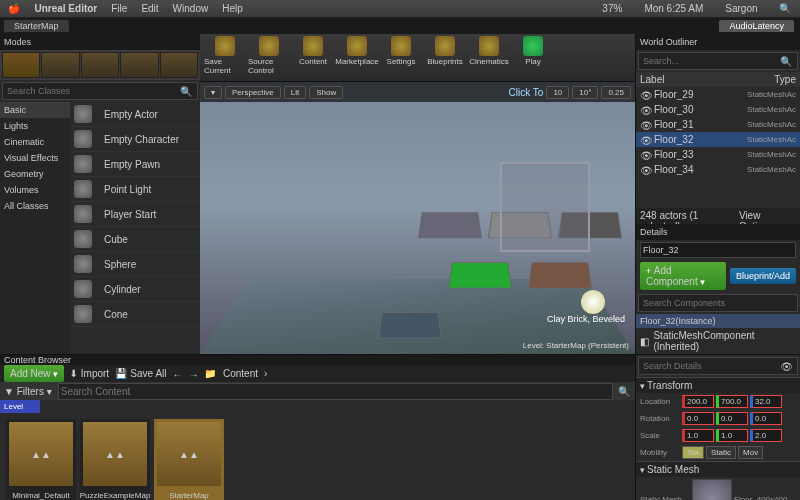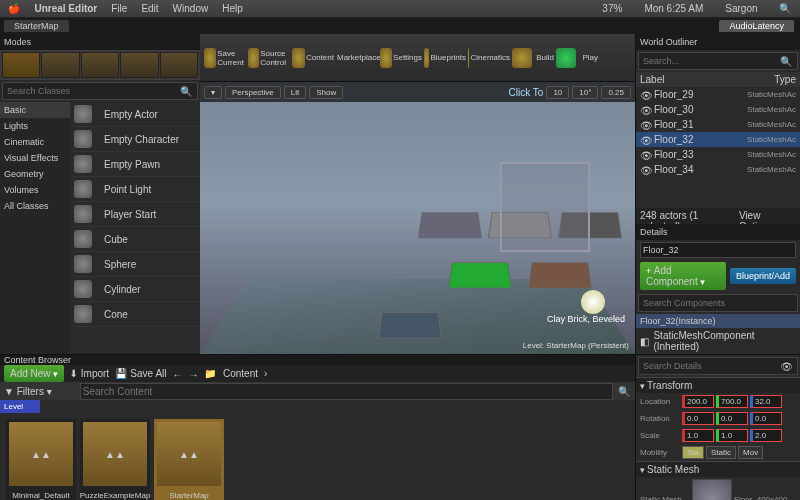--- a/index.html
+++ b/index.html
@@ -18,21 +18,21 @@
 .search{height:18px;background:#222;border:1px solid #444;margin:2px;padding:2px 4px;display:flex;align-items:center}
 .search input{background:transparent;border:none;color:#ccc;flex:1;font-size:9px;outline:none}
 .cat-list{width:70px;background:#252525;display:flex;flex-direction:column}
 .cat{padding:3px 4px;font-size:9px;cursor:pointer}
 .cat.active{background:#3a3a3a}
 .actor-list{flex:1;overflow:auto;background:#2a2a2a}
 .actor{display:flex;align-items:center;padding:3px 4px;gap:12px;border-bottom:1px solid #333}
 .actor-ico{width:18px;height:18px;background:radial-gradient(#888,#555);border-radius:3px}
 .viewport{flex:1;background:#5a6a7a;position:relative;display:flex;flex-direction:column}
 .toolbar{height:48px;background:linear-gradient(#3a3a3a,#2a2a2a);display:flex;align-items:center;padding:0 4px;gap:2px;border-bottom:1px solid #111}
-.tbtn{width:42px;height:44px;display:flex;flex-direction:row;align-items:center;justify-content:space-between;gap:1px;cursor:pointer}
+.tbtn{width:42px;height:44px;display:flex;flex-direction:column;align-items:center;justify-content:flex-start;gap:1px;cursor:pointer}
 .tbtn .ico{width:20px;height:20px;background:radial-gradient(#a93,#752);border-radius:3px}
 .tbtn span{font-size:8px}
 .vp-top{height:20px;background:rgba(30,30,30,.7);display:flex;align-items:center;padding:0 4px;gap:3px}
 .vbtn{background:#333;border:1px solid #555;padding:1px 6px;font-size:8px;border-radius:2px}
 .vp-canvas{flex:1;background:linear-gradient(#7a8a9a 0%,#8a9aaa 40%,#556 100%);position:relative;overflow:hidden}
 .floor{position:absolute;bottom:0;left:0;right:0;height:60%;background:linear-gradient(170deg,#6a7a8a,#455);transform:perspective(400px) rotateX(50deg);transform-origin:bottom}
 .tile{position:absolute;width:60px;height:45px;background:#888;border:1px solid #666;transform:perspective(300px) rotateX(55deg)}
 .outliner{width:165px;background:#2a2a2a;display:flex;flex-direction:column;border-left:1px solid #111}
 .ol-list{flex:1;overflow:auto}
 .ol-row{display:flex;align-items:center;padding:2px 4px;gap:4px;font-size:9px}
@@ -174,24 +174,20 @@
         </div>
       <div class="tbtn">
           <div class="ico"></div>
           <span>Blueprints</span>
         </div>
       <div class="tbtn">
           <div class="ico"></div>
           <span>Cinematics</span>
         </div>
       <div class="tbtn">
-          <div class="ico"></div>
-          <span>Build</span>
-        </div>
-      <div class="tbtn">
           <div class="ico" style="background:radial-gradient(#3c5,#284)"></div>
           <span>Play</span>
         </div>
     </div>
     <div class="vp-top">
       <span class="vbtn">▾</span>
       <span class="vbtn">Perspective</span>
       <span class="vbtn">Lit</span>
       <span class="vbtn">Show</span>
       <span style="margin-left:auto;color:#adf">Click To</span>
@@ -288,21 +284,21 @@
       <span>⬇ <span>Import</span></span>
       <span>💾 <span>Save All</span></span>
       <span>←</span>
       <span>→</span>
       <span>📁</span>
       <span>Content</span>
       <span>›</span>
     </div>
     <div class="br-bar2">
       <span>▼ <span>Filters</span> ▾</span>
-      <input style="flex: 1 1 0%; background: rgb(34, 34, 34); border: 1px solid rgb(68, 68, 68); color: rgb(204, 204, 204); padding: 2px; margin-left: 22px;" placeholder="Search Content">
+      <input style="flex: 1 1 0%; background: rgb(34, 34, 34); border: 1px solid rgb(68, 68, 68); color: rgb(204, 204, 204); padding: 2px;" placeholder="Search Content">
       <span>🔍</span>
     </div>
     <div style="padding:2px 4px;font-size:8px;background:#3848b8;width:40px;color:#fff">Level</div>
     <div class="assets">
       <div class="asset">
           <div class="thumb">▲▲</div>
           <div class="name">Minimal_Default</div>
         </div>
       <div class="asset">
           <div class="thumb">▲▲</div>

